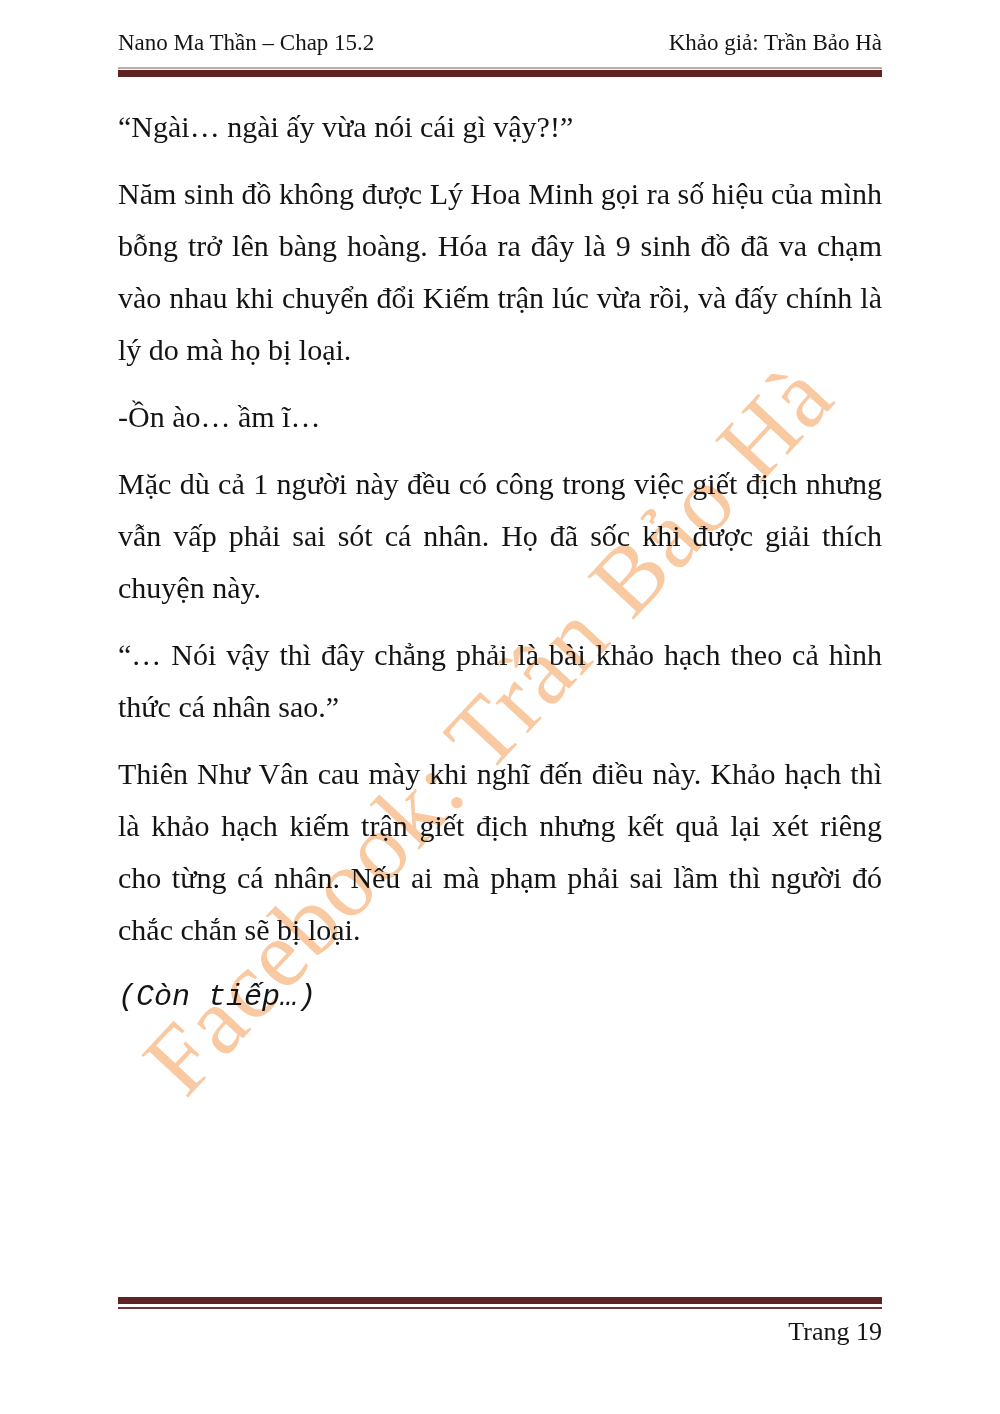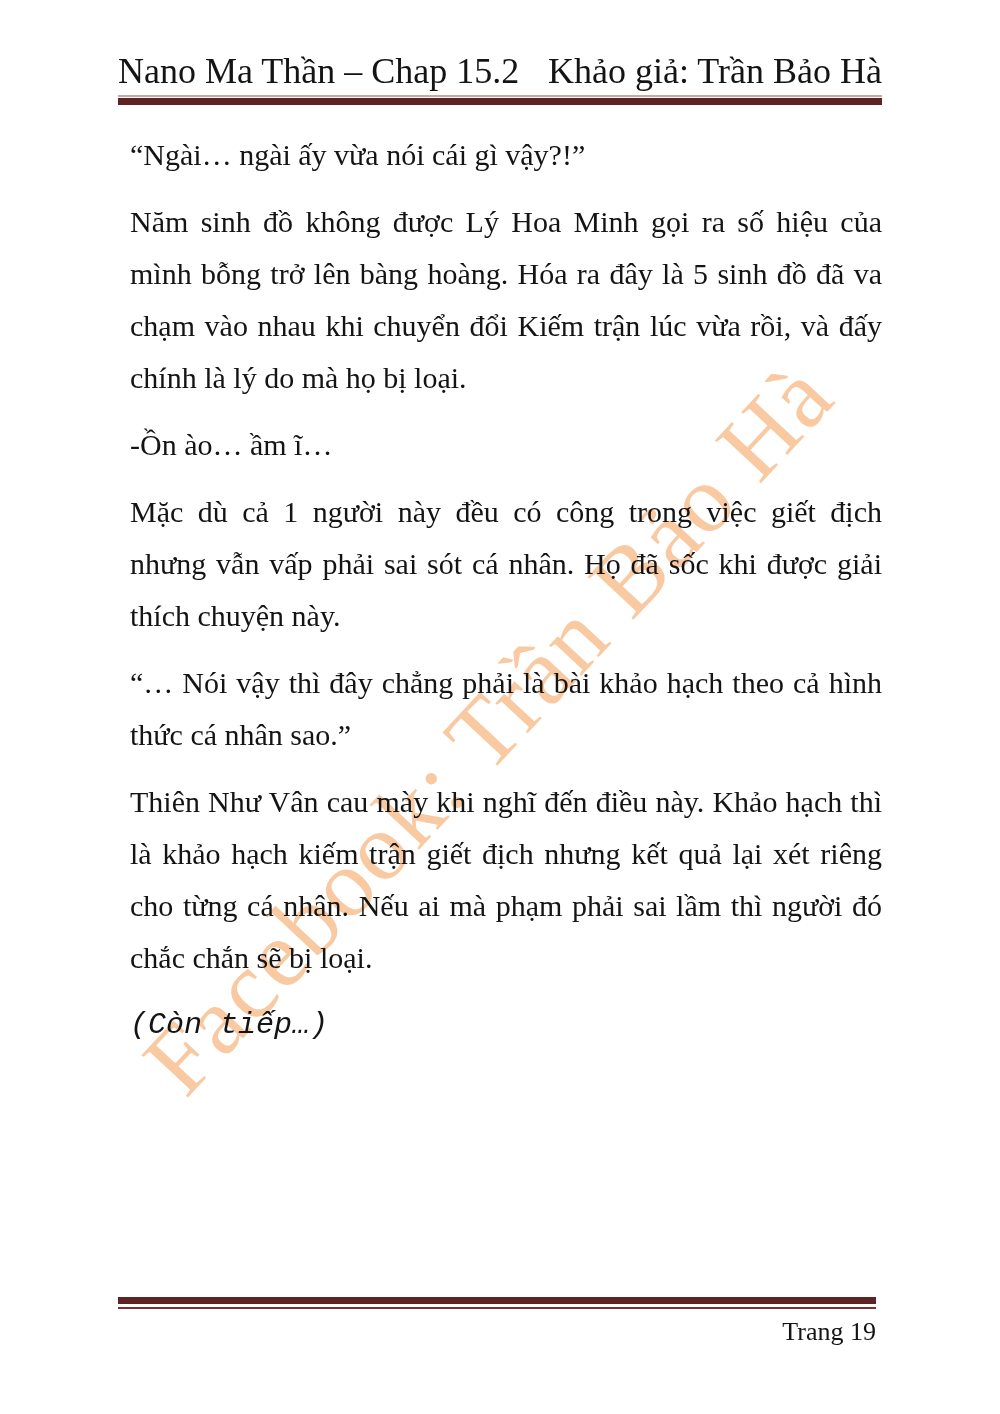--- a/index.html
+++ b/index.html
@@ -32,50 +32,50 @@
   }
   .content {
     position: relative;
     z-index: 1;
     padding: 0 118px;
   }
   .page-header {
     display: flex;
     justify-content: space-between;
     align-items: flex-end;
-    padding-top: 54px;
-    font-size: 36px;
+    padding-top: 26px;
+    font-size: 23px;
     line-height: 34px;
   }
   .header-rule {
     margin-top: 7px;
     height: 1px;
     border-top: 2px solid #c7a7a5;
     border-bottom: 7px solid #5e2423;
   }
   .body-text {
     margin-top: 24px;
   }
   .body-text p {
-    margin: 0 0 15px 12px;
+    margin: 0 0 15px 0;
     font-size: 30px;
     line-height: 52px;
   }
   .body-text p.justify {
     text-align: justify;
     text-justify: inter-word;
   }
   .body-text p.italic {
     font-style: italic;
     font-family: Liberation Mono, monospace;
   }
   .page-footer {
     position: absolute;
     left: 118px;
-    right: 124px;
+    right: 118px;
     top: 1297px;
     z-index: 1;
   }
   .footer-rule {
     height: 3px;
     border-top: 7px solid #5e2423;
     border-bottom: 2px solid #7a3332;
   }
   .page-number {
     display: block;
@@ -96,21 +96,21 @@
 
     <div class="page-header">
       <span>Nano Ma Thần – Chap 15.2</span>
       <span>Khảo giả: Trần Bảo Hà</span>
     </div>
 
     <div class="header-rule"></div>
 
     <div class="body-text">
       <p>“Ngài… ngài ấy vừa nói cái gì vậy?!”</p>
-      <p class="justify">Năm sinh đồ không được Lý Hoa Minh gọi ra số hiệu của mình bỗng trở lên bàng hoàng. Hóa ra đây là 5 sinh đồ đã va chạm vào nhau khi chuyển đổi Kiếm trận lúc vừa rồi, và đấy chính là lý do mà họ bị loại.</p>
+      <p class="justify">Năm sinh đồ không được Lý Hoa Minh gọi ra số hiệu của mình bỗng trở lên bàng hoàng. Hóa ra đây là 9 sinh đồ đã va chạm vào nhau khi chuyển đổi Kiếm trận lúc vừa rồi, và đấy chính là lý do mà họ bị loại.</p>
       <p>-Ồn ào… ầm ĩ…</p>
       <p class="justify">Mặc dù cả 1 người này đều có công trong việc giết địch nhưng vẫn vấp phải sai sót cá nhân. Họ đã sốc khi được giải thích chuyện này.</p>
       <p class="justify">“… Nói vậy thì đây chẳng phải là bài khảo hạch theo cả hình thức cá nhân sao.”</p>
       <p class="justify">Thiên Như Vân cau mày khi nghĩ đến điều này. Khảo hạch thì là khảo hạch kiếm trận giết địch nhưng kết quả lại xét riêng cho từng cá nhân. Nếu ai mà phạm phải sai lầm thì người đó chắc chắn sẽ bị loại.</p>
       <p class="italic">(Còn tiếp…)</p>
     </div>
 
   </div>
 
   <div class="page-footer">

